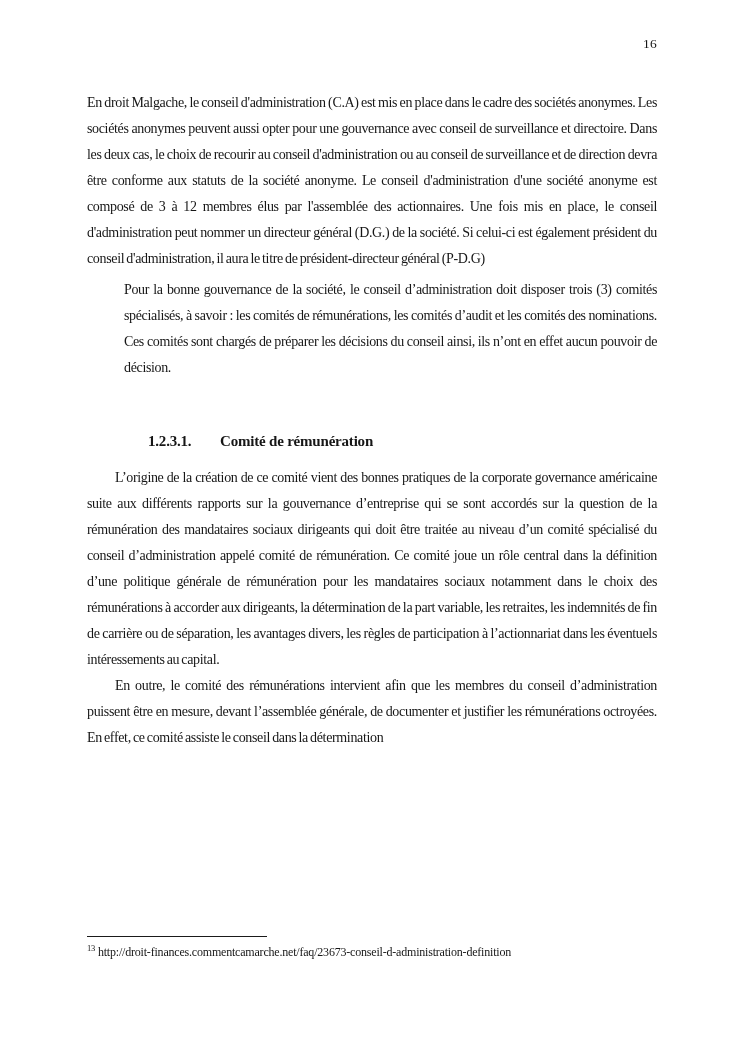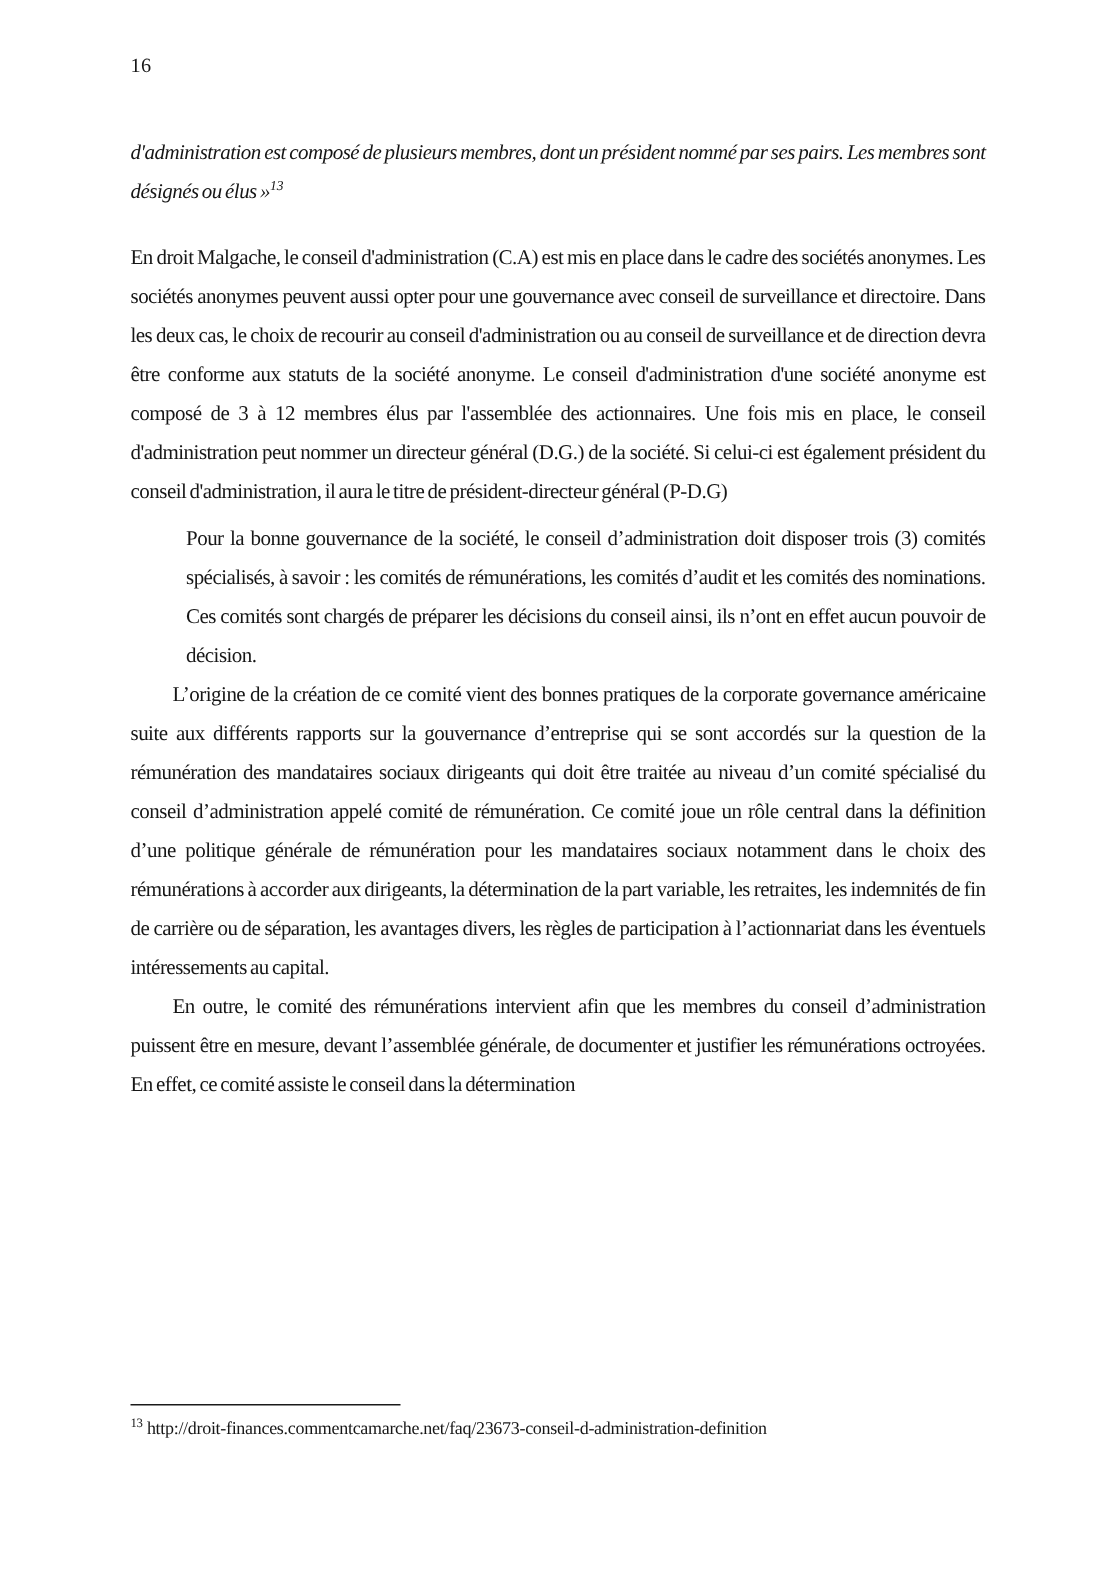--- a/index.html
+++ b/index.html
@@ -16,21 +16,21 @@
   }
   .page {
     position: relative;
     width: 745px;
     height: 1053px;
     box-sizing: border-box;
     padding: 34px 88px 0 87px;
     background: #ffffff;
   }
   .page-number {
-    text-align: left;
+    text-align: right;
     font-size: 13.5px;
     line-height: 20px;
     margin-bottom: 36px;
     letter-spacing: 0.3px;
   }
   .body-text p {
     font-size: 14px;
     line-height: 26px;
     text-align: justify;
     margin: 0;
@@ -89,26 +89,26 @@
 </style>
 </head>
 <body>
 
 <div class="page">
 
   <div class="page-number">16</div>
 
   <div class="body-text">
 
-    <p class="quote"><span>d'administration est composé de plusieurs membres, dont un président nommé par ses pairs. Les membres sont désignés ou élus »</span><sup class="fn-ref">13</sup></p>
 
     <p class="para-1">En droit Malgache, le conseil d'administration (C.A) est mis en place dans le cadre des sociétés anonymes. Les sociétés anonymes peuvent aussi opter pour une gouvernance avec conseil de surveillance et directoire. Dans les deux cas, le choix de recourir au conseil d'administration ou au conseil de surveillance et de direction devra être conforme aux statuts de la société anonyme. Le conseil d'administration d'une société anonyme est composé de 3 à 12 membres élus par l'assemblée des actionnaires. Une fois mis en place, le conseil d'administration peut nommer un directeur général (D.G.) de la société. Si celui-ci est également président du conseil d'administration, il aura le titre de président-directeur général (P-D.G)</p>
 
     <p class="para-2">Pour la bonne gouvernance de la société, le conseil d’administration doit disposer trois (3) comités spécialisés, à savoir : les comités de rémunérations, les comités d’audit et les comités des nominations. Ces comités sont chargés de préparer les décisions du conseil ainsi, ils n’ont en effet aucun pouvoir de décision.</p>
 
+    <h4 class="section-heading"><span class="hnum">1.2.3.1.</span><span>Comité de rémunération</span></h4>
 
     <p class="indent para-3">L’origine de la création de ce comité vient des bonnes pratiques de la corporate governance américaine suite aux différents rapports sur la gouvernance d’entreprise qui se sont accordés sur la question de la rémunération des mandataires sociaux dirigeants qui doit être traitée au niveau d’un comité spécialisé du conseil d’administration appelé comité de rémunération. Ce comité joue un rôle central dans la définition d’une politique générale de rémunération pour les mandataires sociaux notamment dans le choix des rémunérations à accorder aux dirigeants, la détermination de la part variable, les retraites, les indemnités de fin de carrière ou de séparation, les avantages divers, les règles de participation à l’actionnariat dans les éventuels intéressements au capital.</p>
 
     <p class="indent para-4">En outre, le comité des rémunérations intervient afin que les membres du conseil d’administration puissent être en mesure, devant l’assemblée générale, de documenter et justifier les rémunérations octroyées. En effet, ce comité assiste le conseil dans la détermination</p>
 
   </div>
 
   <div class="footnote">
     <div class="footnote-rule"></div>
     <div class="footnote-text"><sup>13</sup> <span>http://droit-finances.commentcamarche.net/faq/23673-conseil-d-administration-definition</span></div>

